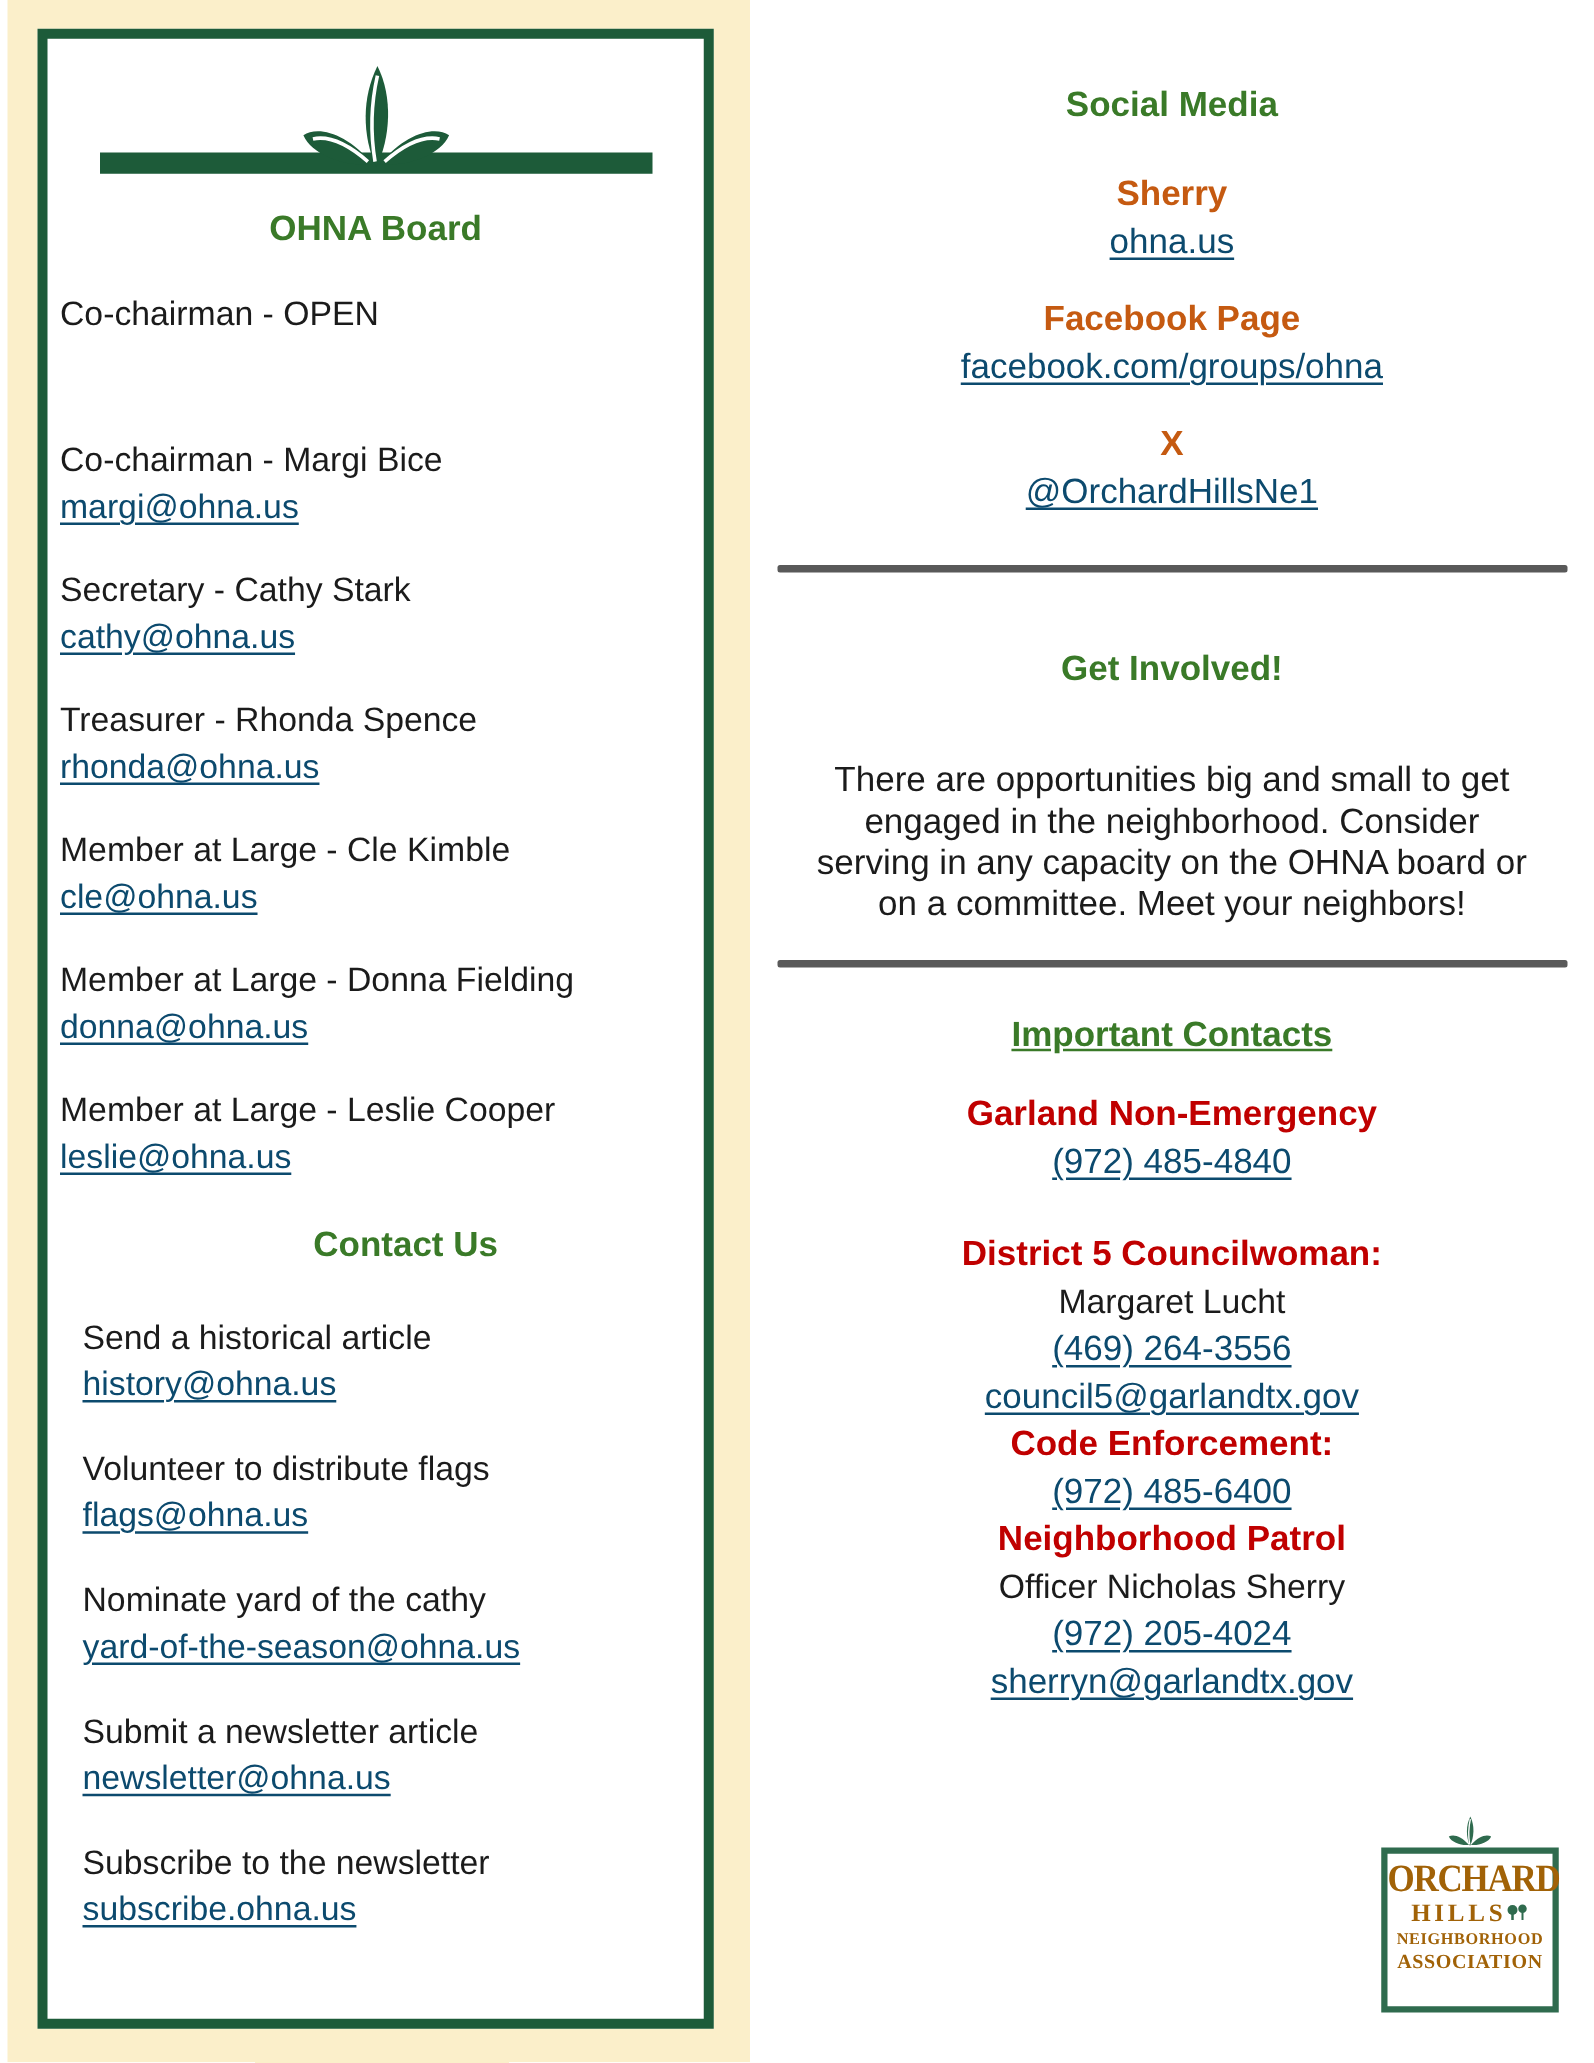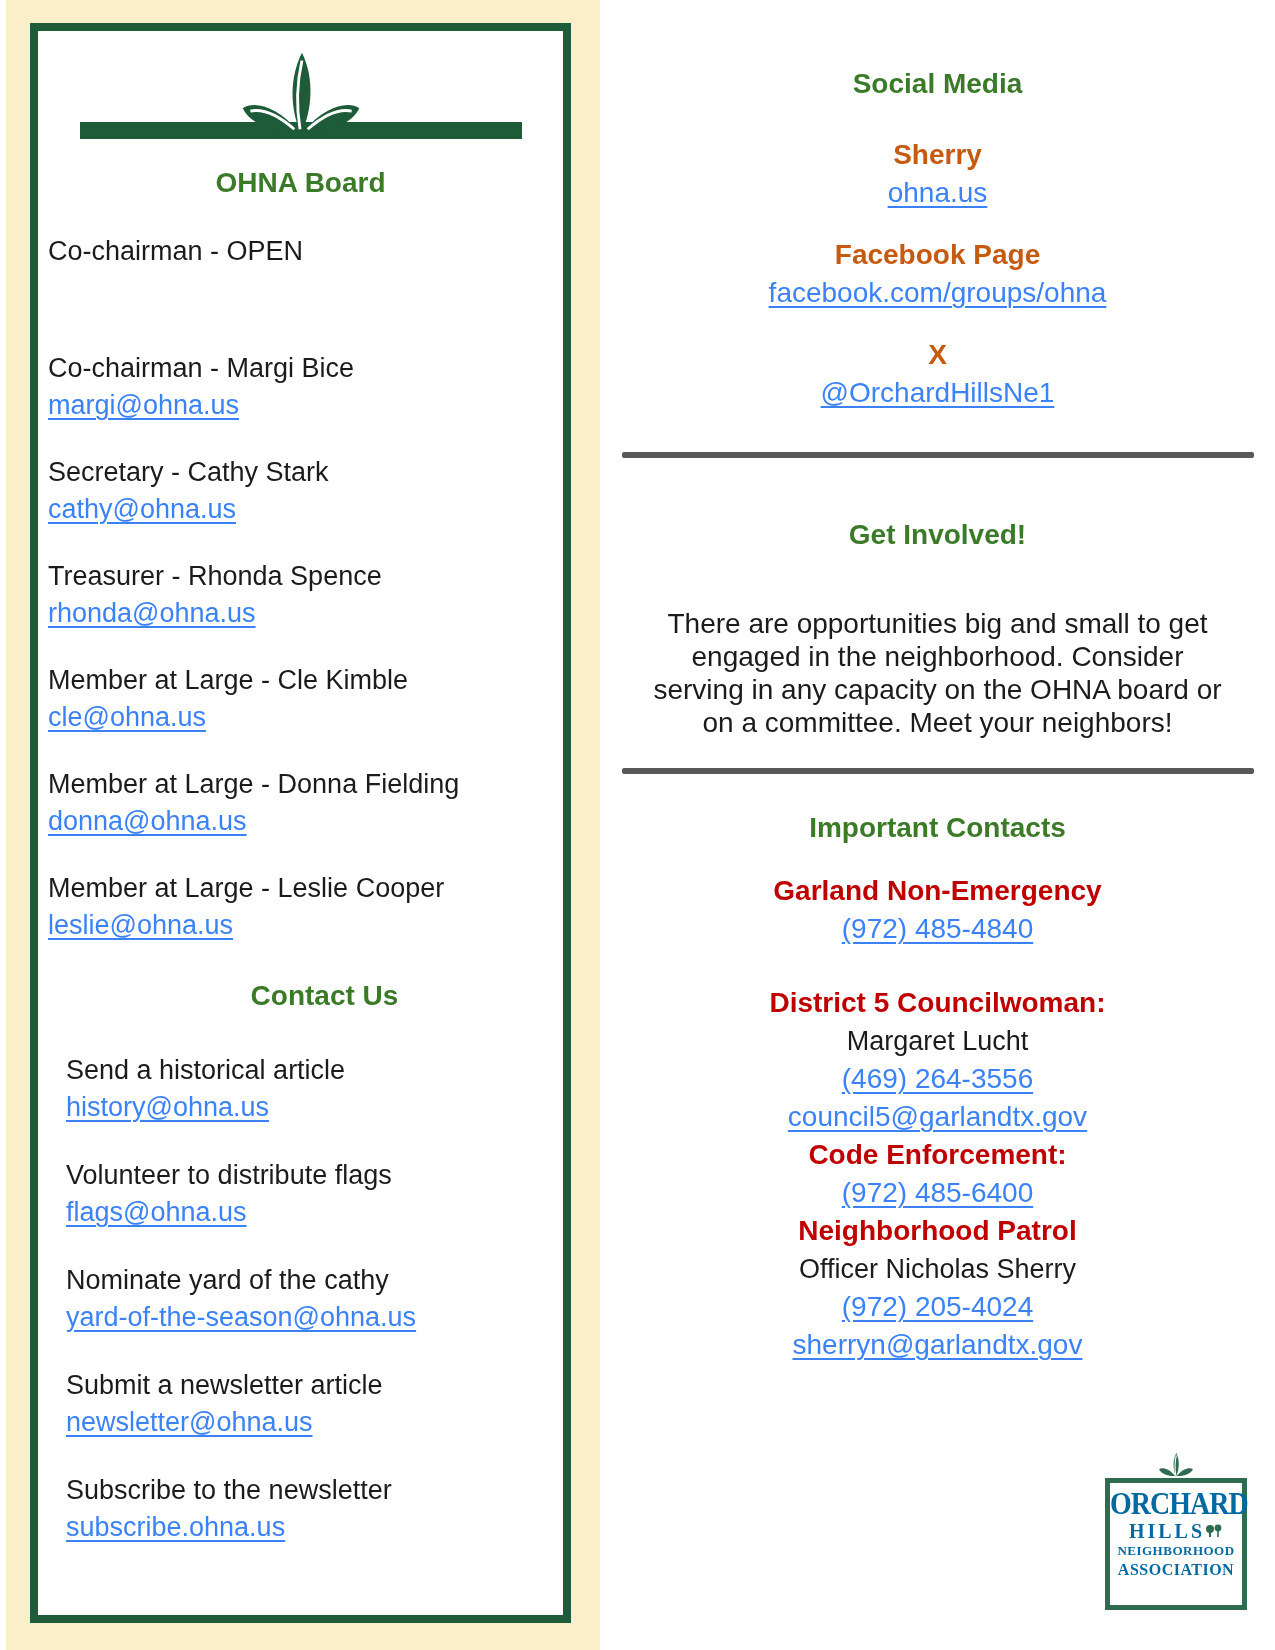--- a/index.html
+++ b/index.html
@@ -30,21 +30,21 @@
   }
   .green-title {
     margin-top: 22px; text-align: center;
     font-size: 28px; line-height: 44px; font-weight: bold; color: #3A7A28;
   }
   .members { margin-top: 28px; padding-left: 10px; }
   .member { margin-bottom: 30px; }
   .member.no-email { margin-bottom: 80px; }
   .role-line { font-size: 27px; line-height: 37px; color: #1b1b1b; }
   a.link {
-    color: #3b82f6; text-decoration: underline;
+    color: #0c4a6e; text-decoration: underline;
     text-decoration-thickness: 2px; text-underline-offset: 4px;
     font-size: 27px; line-height: 37px; cursor: pointer;
   }
   .contact-title { margin-top: 8px; padding-left: 48px; }
   .contacts { margin-top: 34px; padding-left: 28px; }
   .contact-item { margin-bottom: 31px; }
   
   .right-col {
     position: absolute; left: 600px; top: 0; width: 675px; height: 1650px;
     text-align: center;
@@ -58,33 +58,33 @@
     width: 632px; height: 6px; background: #595959;
     margin: 0 auto; border-radius: 2px;
   }
   .divider-1 { margin-top: 40px; }
   .divider-2 { margin-top: 29px; }
   .gi-title { margin-top: 55px; }
   .gi-text {
     margin: 50px auto 0; width: 578px;
     font-size: 28px; line-height: 33px; color: #1b1b1b;
   }
-  .ic-title { margin-top: 32px; }
+  .ic-title { margin-top: 32px; text-decoration: underline; }
   .ic-group { }
   .ic-group.g1 { margin-top: 22px; }
   .ic-group.g2 { margin-top: 36px; }
   .red-label { font-size: 28px; line-height: 38px; font-weight: bold; color: #C00000; }
   .plain-line { font-size: 27px; line-height: 38px; color: #1b1b1b; }
   
   .logo { position: absolute; left: 1103px; top: 1452px; width: 146px; text-align: center; }
   .logo-leaf { display: block; margin: 0 auto; width: 46px; height: 25px; }
   .logo-square {
     margin: 1px auto 0; width: 142px; height: 132px;
     border: 5px solid #2F6B4E; background: #ffffff; padding-top: 5px;
-    font-family: "Liberation Serif", "DejaVu Serif", serif; color: #0369a1;
+    font-family: "Liberation Serif", "DejaVu Serif", serif; color: #a16207;
   }
   .logo-l1 { font-size: 28px; line-height: 31px; font-weight: bold; letter-spacing: -1px; transform: scaleY(1.1); }
   .logo-l2 { font-size: 20px; line-height: 24px; font-weight: bold; letter-spacing: 3px; }
   .logo-l2 svg { vertical-align: baseline; }
   .logo-l3 { font-size: 13px; line-height: 16px; font-weight: bold; letter-spacing: 0.5px; }
   .logo-l4 { font-size: 16px; line-height: 22px; font-weight: bold; letter-spacing: 0.5px; }
 </style>
 </head>
 <body>
 

